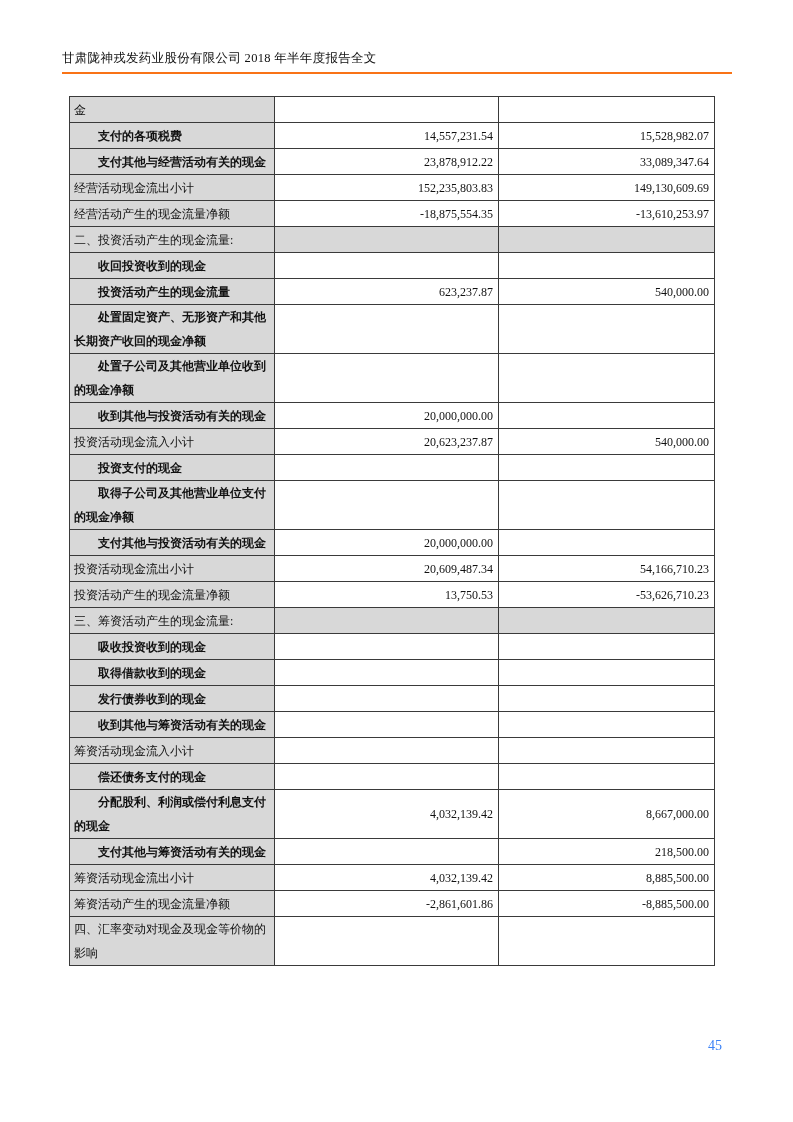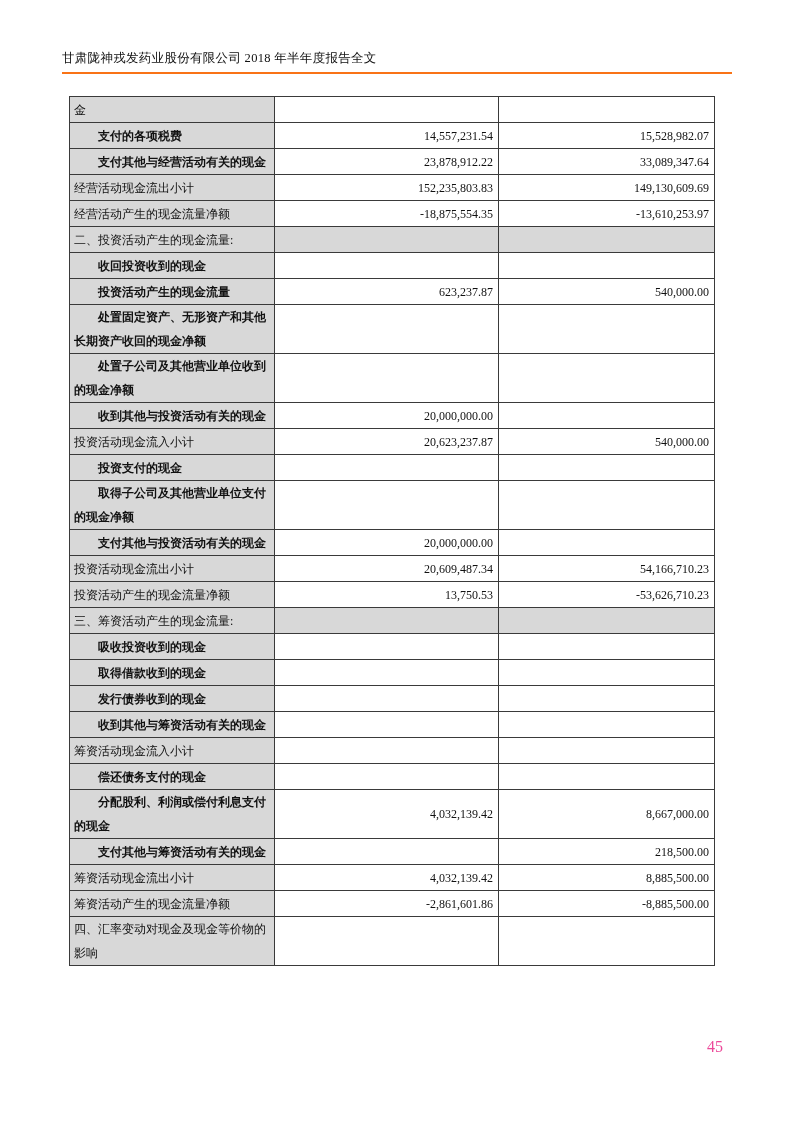--- a/index.html
+++ b/index.html
@@ -66,22 +66,22 @@
   }
   .cf-table tr.section td.val {
     background: #d8d8d8;
   }
   .page-number {
     position: absolute;
     left: 700px;
     top: 1038px;
     width: 30px;
     text-align: center;
-    font-size: 16px;
-    color: #ec4899;
+    font-size: 14px;
+    color: #3b82f6;
   }
 </style>
 </head>
 <body>
 
 <div class="page">
 
   <div class="report-header">甘肃陇神戎发药业股份有限公司 2018 年半年度报告全文</div>
 
   <table class="cf-table">

